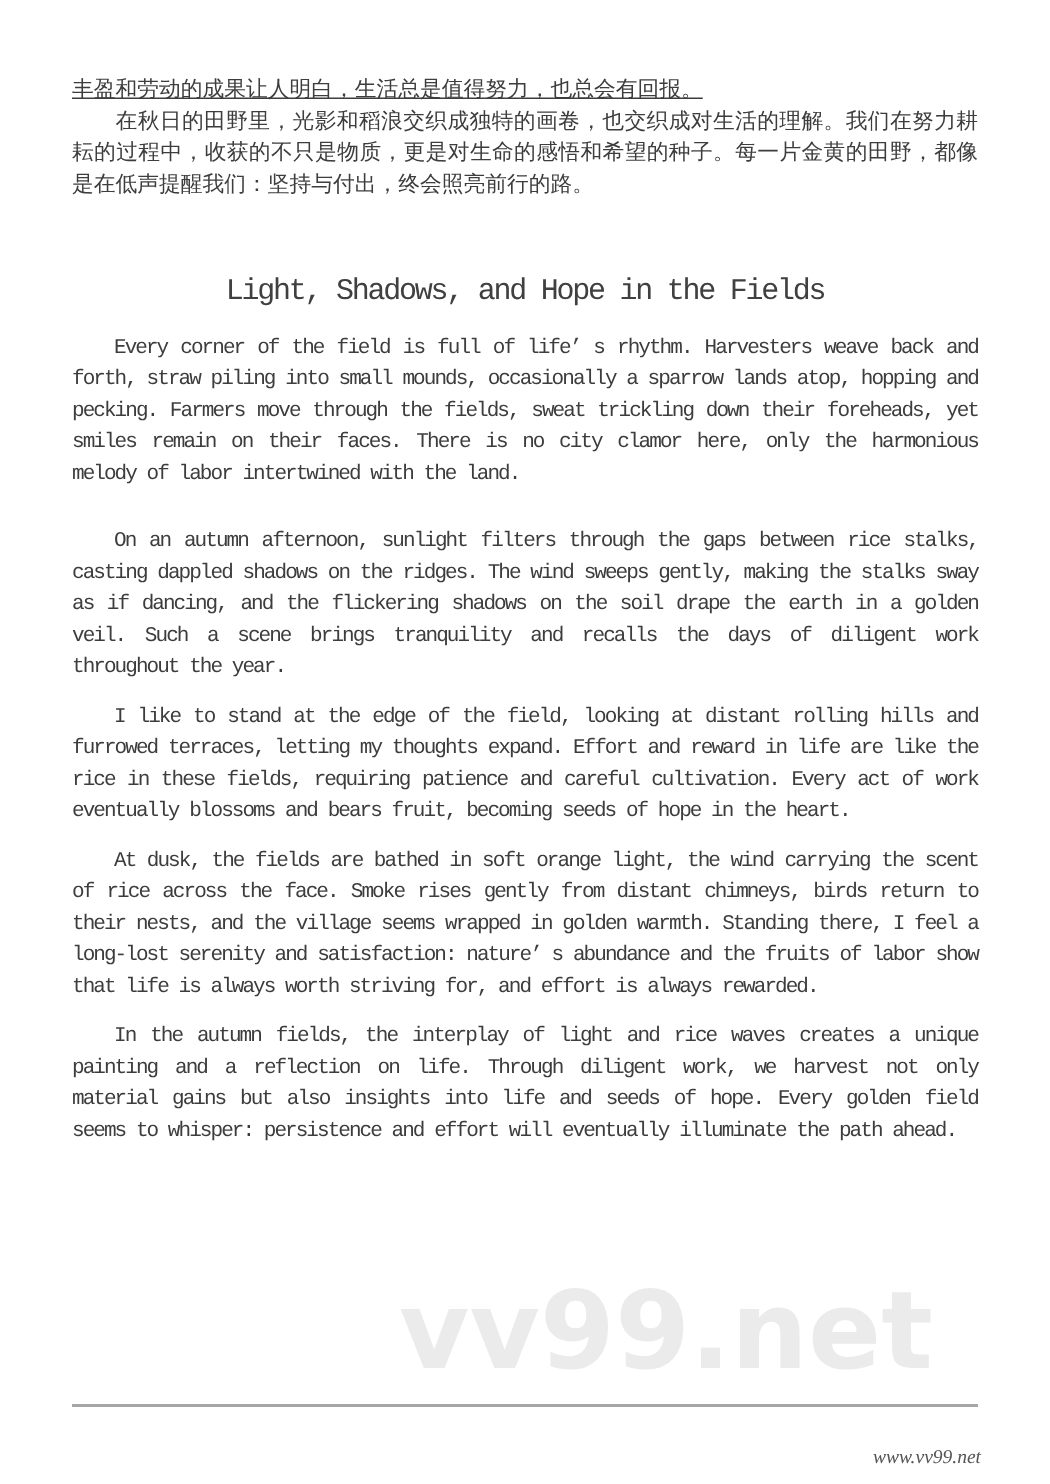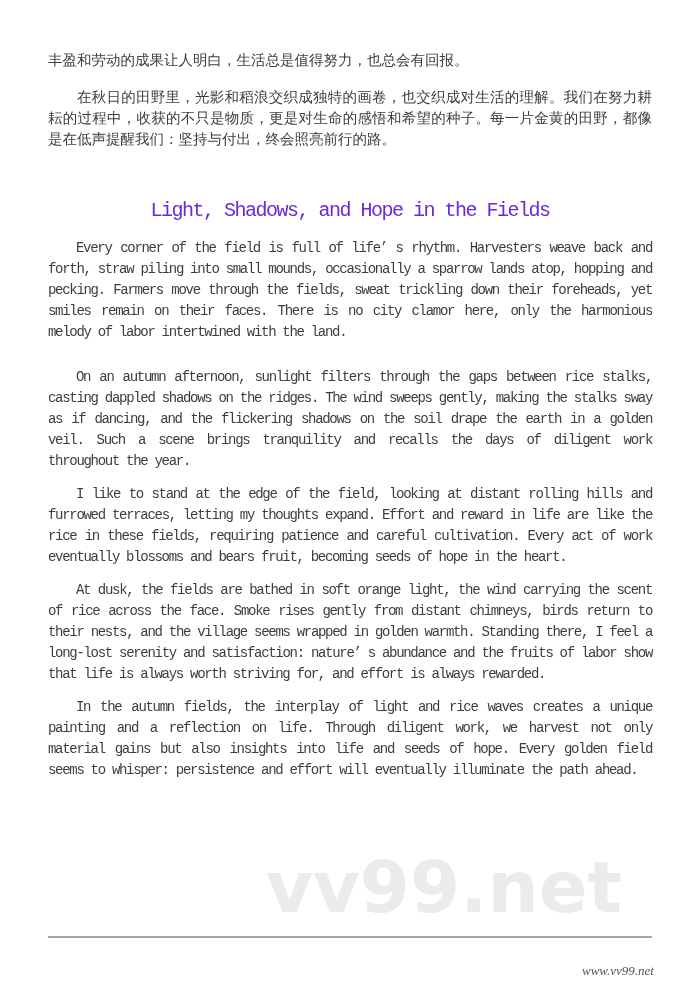--- a/index.html
+++ b/index.html
@@ -25,32 +25,32 @@
 
   
   .cn {
     font-family: "Liberation Serif", "DejaVu Serif", serif;
     font-size: 14.5px;
     line-height: 21px;
     color: var(--text, #3d3d3d);
     text-align: justify;
     margin: 0;
   }
-  .cn-cont { text-indent: 0; }
-  .cn-para { text-indent: 2em; margin-top: 16px; }
+  .cn-cont { text-indent: 0; text-decoration: underline; }
+  .cn-para { text-indent: 2em; margin-top: 0; }
 
   
   .title {
     font-family: "Liberation Mono", monospace;
     font-weight: normal;
     font-size: 20px;
     letter-spacing: -1.5px;
     line-height: 30px;
     text-align: center;
-    color: #6d28d9;
+    color: #404040;
     margin: 46px 0 0 0;
   }
 
   
   .en {
     font-family: "Liberation Mono", monospace;
     font-size: 14px;
     letter-spacing: -1.3px;
     line-height: 21px;
     color: var(--text, #3d3d3d);

